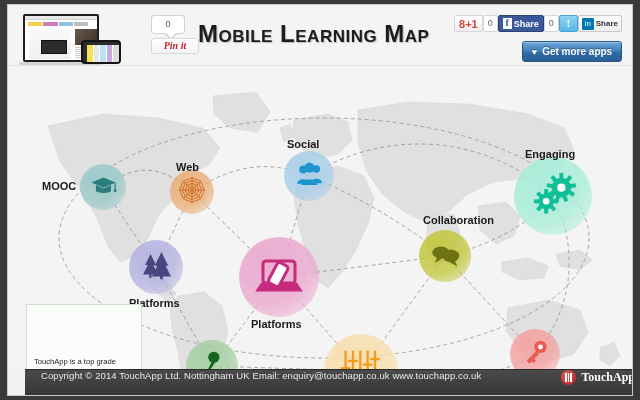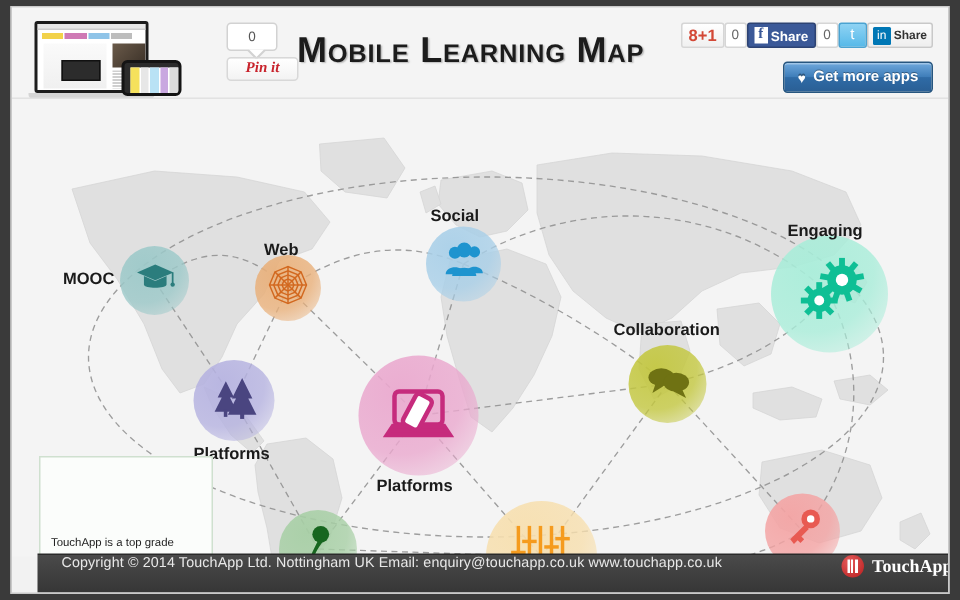--- a/index.html
+++ b/index.html
@@ -458,21 +458,21 @@
           </div>
           <div class="node-label" style="left: 517px; top: 82px;">Engaging</div>
           <div class="node" style="left: 411px; top: 164px; width: 52px; height: 52px; background: radial-gradient(circle at 35% 30%, rgba(195, 199, 63, 0.933) 0%, rgba(195, 199, 63, 0.8) 55%, rgba(195, 199, 63, 0.4) 85%, rgba(195, 199, 63, 0.067) 100%);">
             <span style="display: block;"><svg width="33" height="33" viewBox="0 0 100 100" fill="#6f7213">
                 <ellipse cx="36" cy="44" rx="26" ry="18"></ellipse>
                 <path d="M24 58 L18 76 L40 62 Z"></path>
         <ellipse cx="66" cy="54" rx="26" ry="19"></ellipse>
                 <path d="M78 68 L86 86 L60 72 Z"></path>
               </svg></span>
           </div>
-          <div class="node-label" style="left: 401px; top: 148px;">Collaboration</div>
+          <div class="node-label" style="left: 415px; top: 148px;">Collaboration</div>
           <div class="node" style="left: 121px; top: 174px; width: 54px; height: 54px; background: radial-gradient(circle at 35% 30%, rgba(181, 178, 224, 0.933) 0%, rgba(181, 178, 224, 0.8) 55%, rgba(181, 178, 224, 0.4) 85%, rgba(181, 178, 224, 0.067) 100%);">
             <span style="display: block;"><svg width="34" height="34" viewBox="0 0 100 100" fill="#4a4580">
                 <path d="M34 18 L50 50 L42 50 L56 78 L12 78 L26 50 L18 50 Z"></path>
         <rect x="30" y="74" width="7" height="14"></rect>
         <path d="M66 12 L86 52 L78 52 L94 84 L38 84 L54 52 L46 52 Z"></path>
         <rect x="62" y="80" width="8" height="12"></rect>
               </svg></span>
           </div>
           <div class="node-label" style="left: 121px; top: 231px;">Platforms</div>
           <div class="node" style="left: 231px; top: 171px; width: 80px; height: 80px; background: radial-gradient(circle at 35% 30%, rgba(234, 168, 206, 0.933) 0%, rgba(234, 168, 206, 0.8) 55%, rgba(234, 168, 206, 0.4) 85%, rgba(234, 168, 206, 0.067) 100%);">

